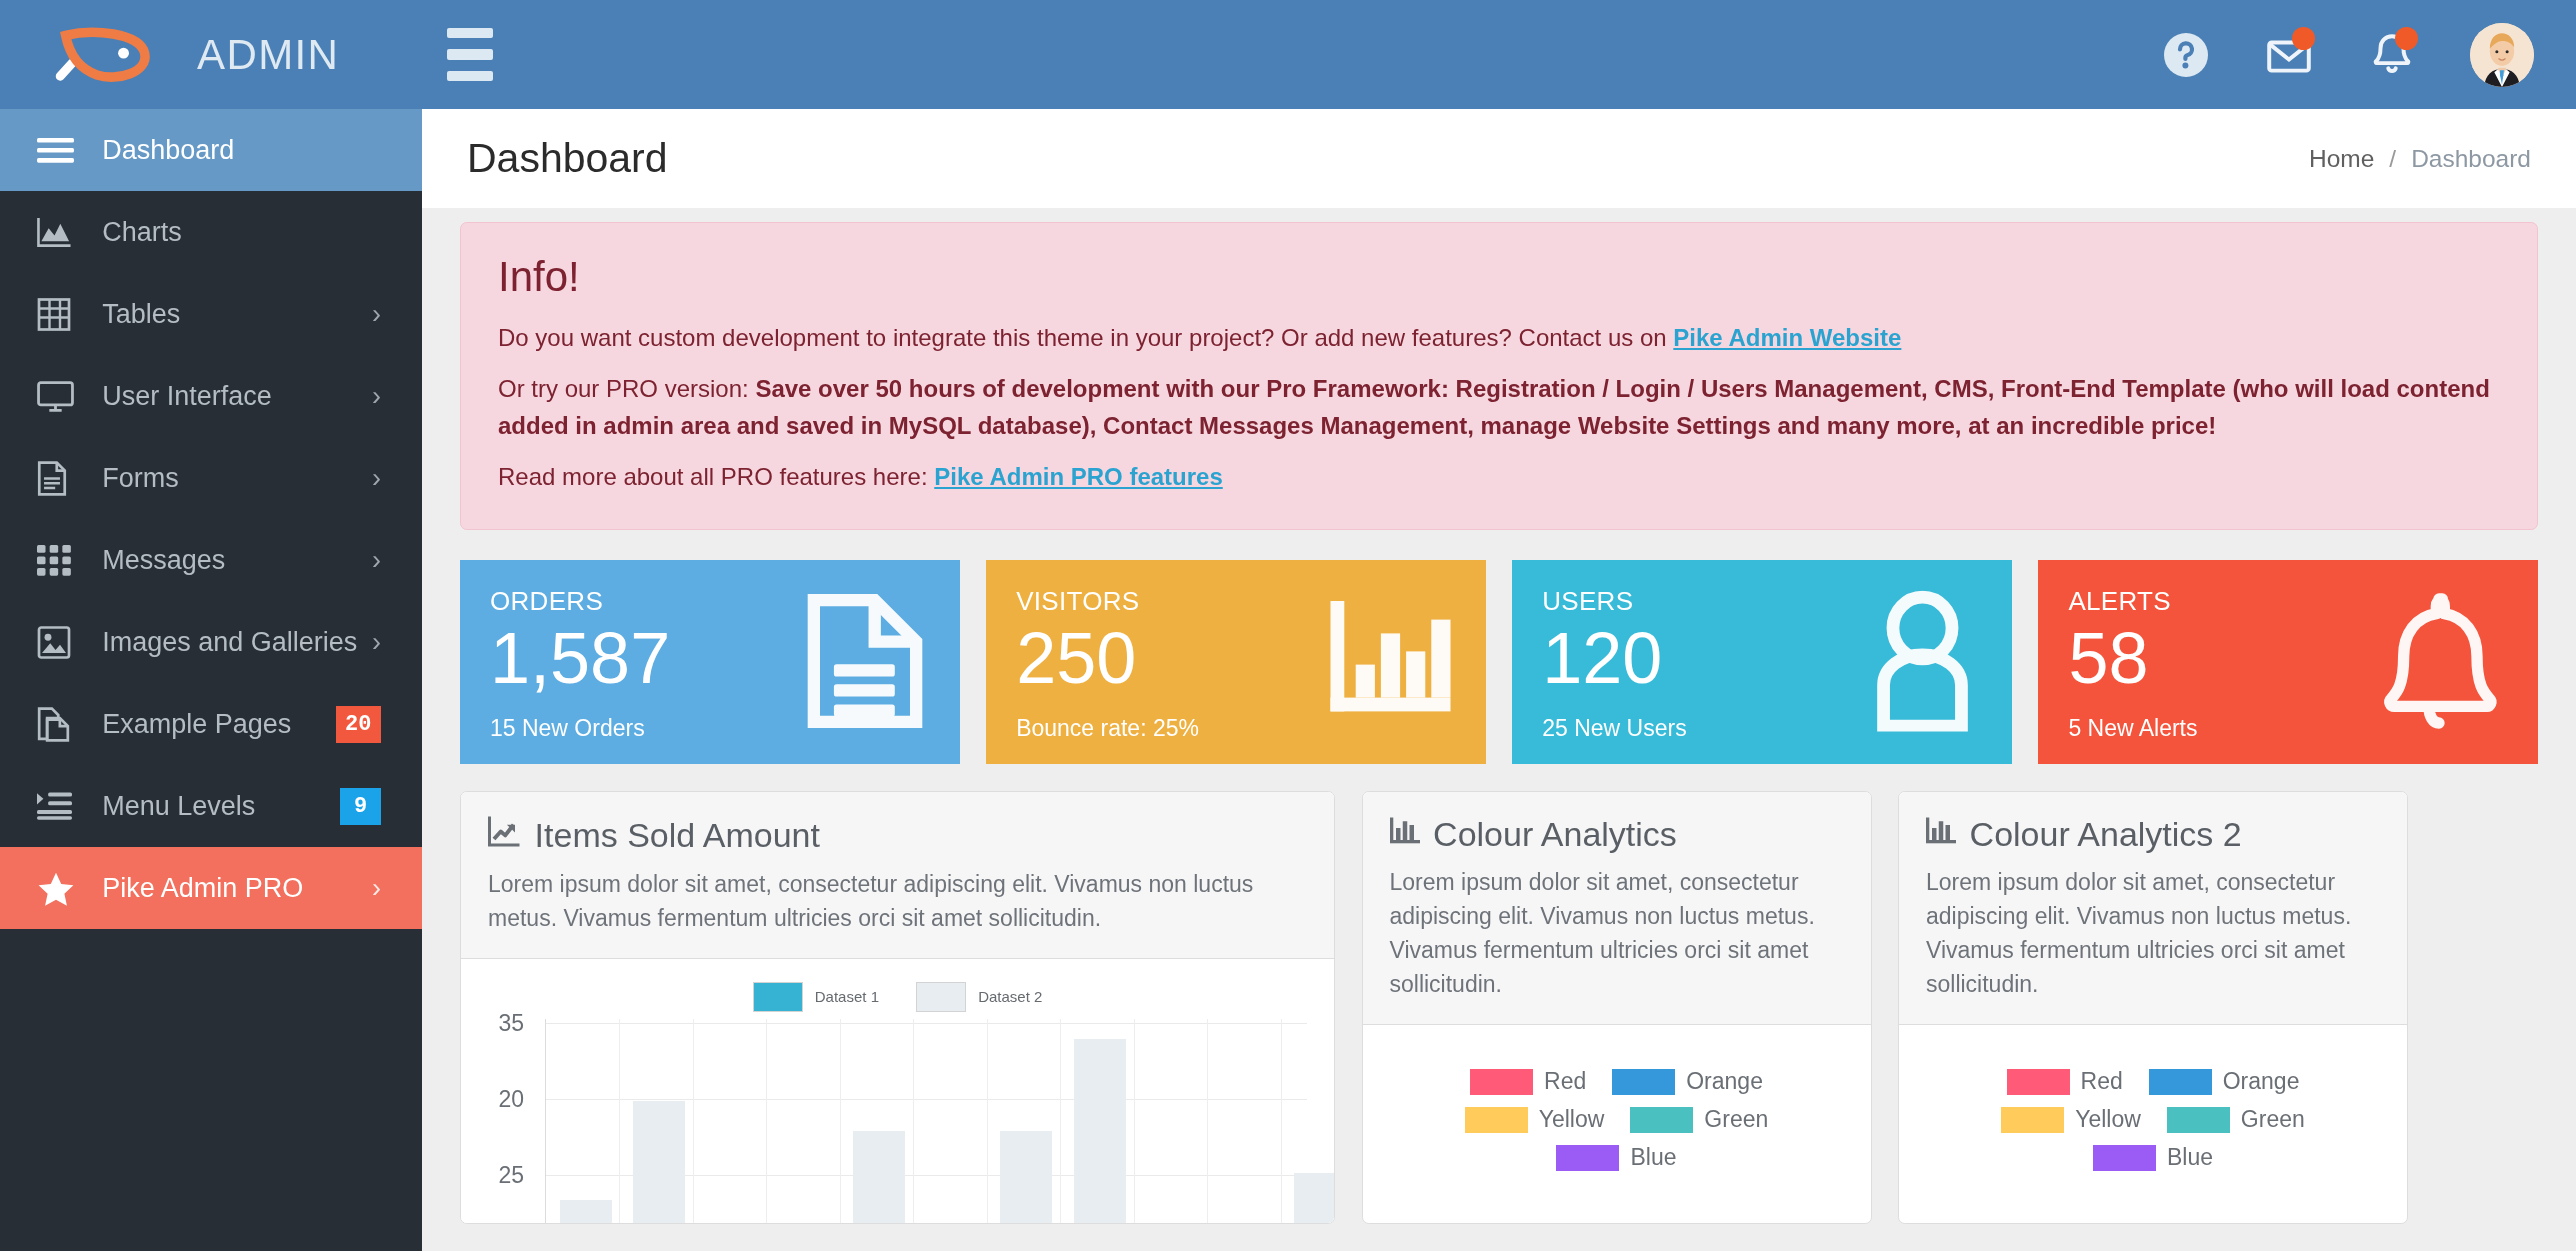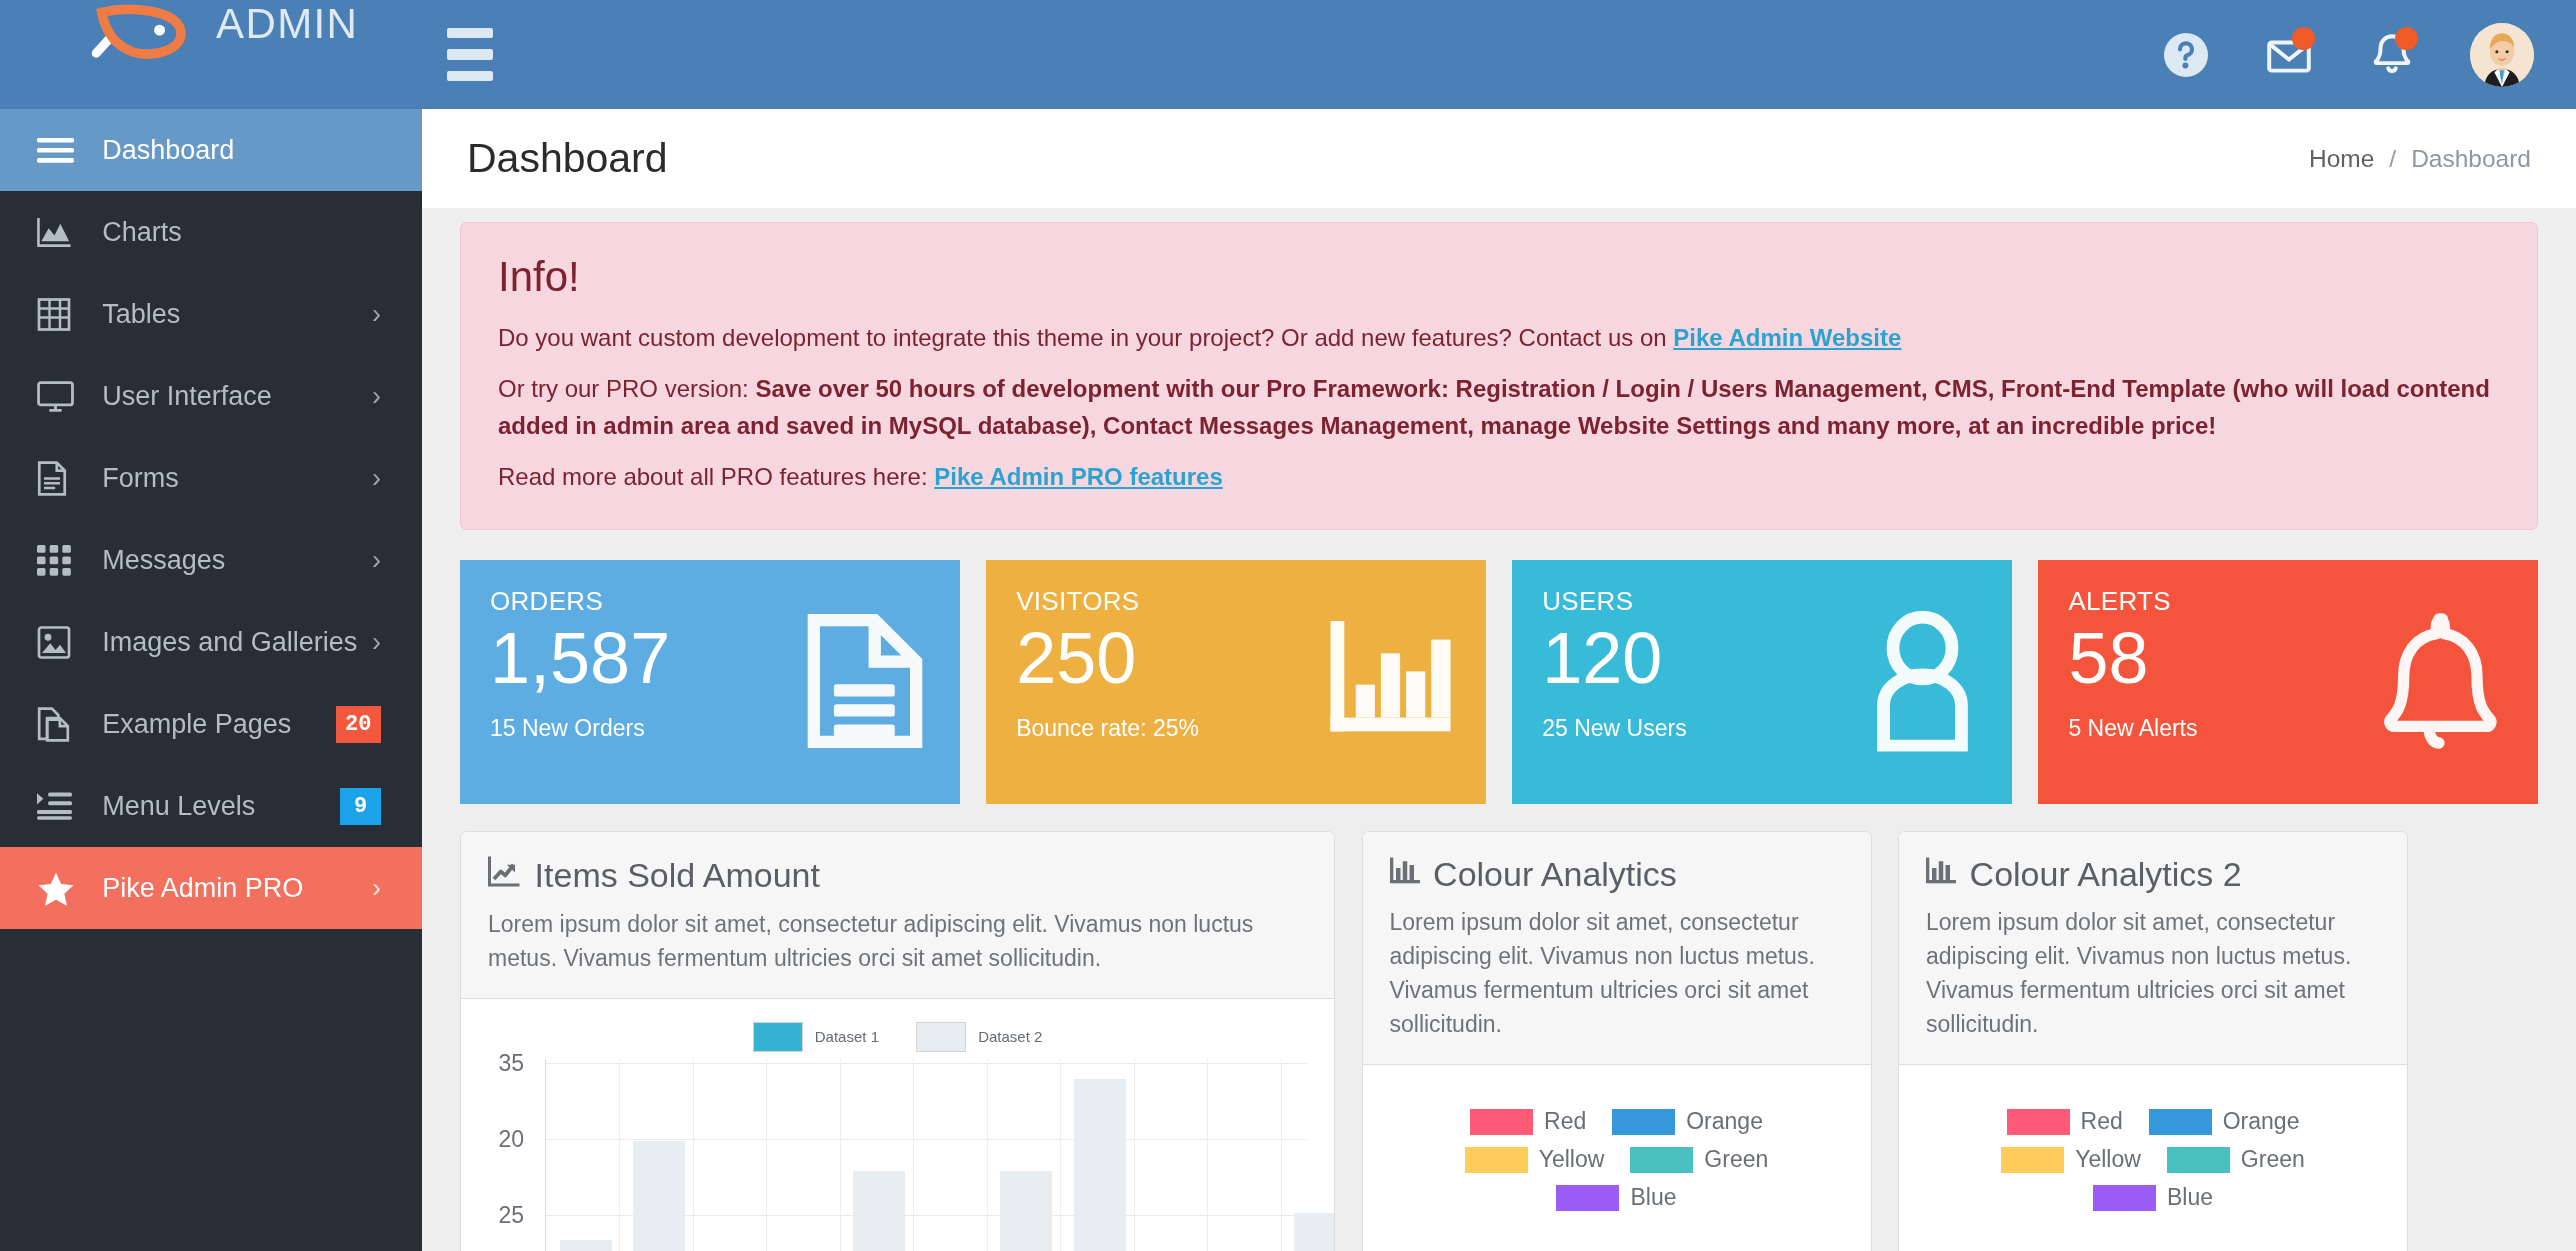--- a/index.html
+++ b/index.html
@@ -12,22 +12,22 @@
 
   
   .topbar {
     position: absolute; top: 0; left: 0;
     width: 2576px; height: 109px;
     background: #4a80b5;
     display: flex; align-items: center;
   }
   .brand {
     width: 422px; height: 109px;
-    display: flex; align-items: flex-start; gap: 19px;
-    padding-left: 88px;
+    display: flex; align-items: center; gap: 36px;
+    padding-left: 52px;
   }
   .logo-fish { width: 109px; height: 63px; flex: 0 0 auto; }
   .brand-text {
     color: #dfe9f2; font-size: 42px; font-weight: 400;
     letter-spacing: 1.4px;
   }
   .hamburger-btn {
     width: 95px; height: 109px;
     display: flex; flex-direction: column;
     align-items: center; justify-content: center; gap: 11px;
@@ -118,21 +118,21 @@
     color: #7c2230;
   }
   .alert h2 { font-size: 42px; font-weight: 400; margin-bottom: 19px; }
   .alert p { font-size: 24px; line-height: 1.52; margin-top: 15px; }
   .alert .lnk { color: #2aa3d0; font-weight: bold; }
   .alert .strong { font-weight: bold; }
 
   
   .stats { display: flex; gap: 26.5px; margin-top: 30px; }
   .stat {
-    flex: 1 1 0; height: 244px;
+    flex: 1 1 0; height: 204px;
     position: relative; overflow: hidden;
     padding: 26px 30px; color: #ffffff;
     cursor: pointer;
   }
   .stat .s-title { font-size: 26px; letter-spacing: 0.3px; }
   .stat .s-value { font-size: 72px; margin-top: 0; font-weight: 400; }
   .stat .s-sub   { font-size: 23px; margin-top: 16.3px; }
   .stat .s-icon {
     position: absolute; right: 35px; top: 50%;
     transform: translateY(-50%);

